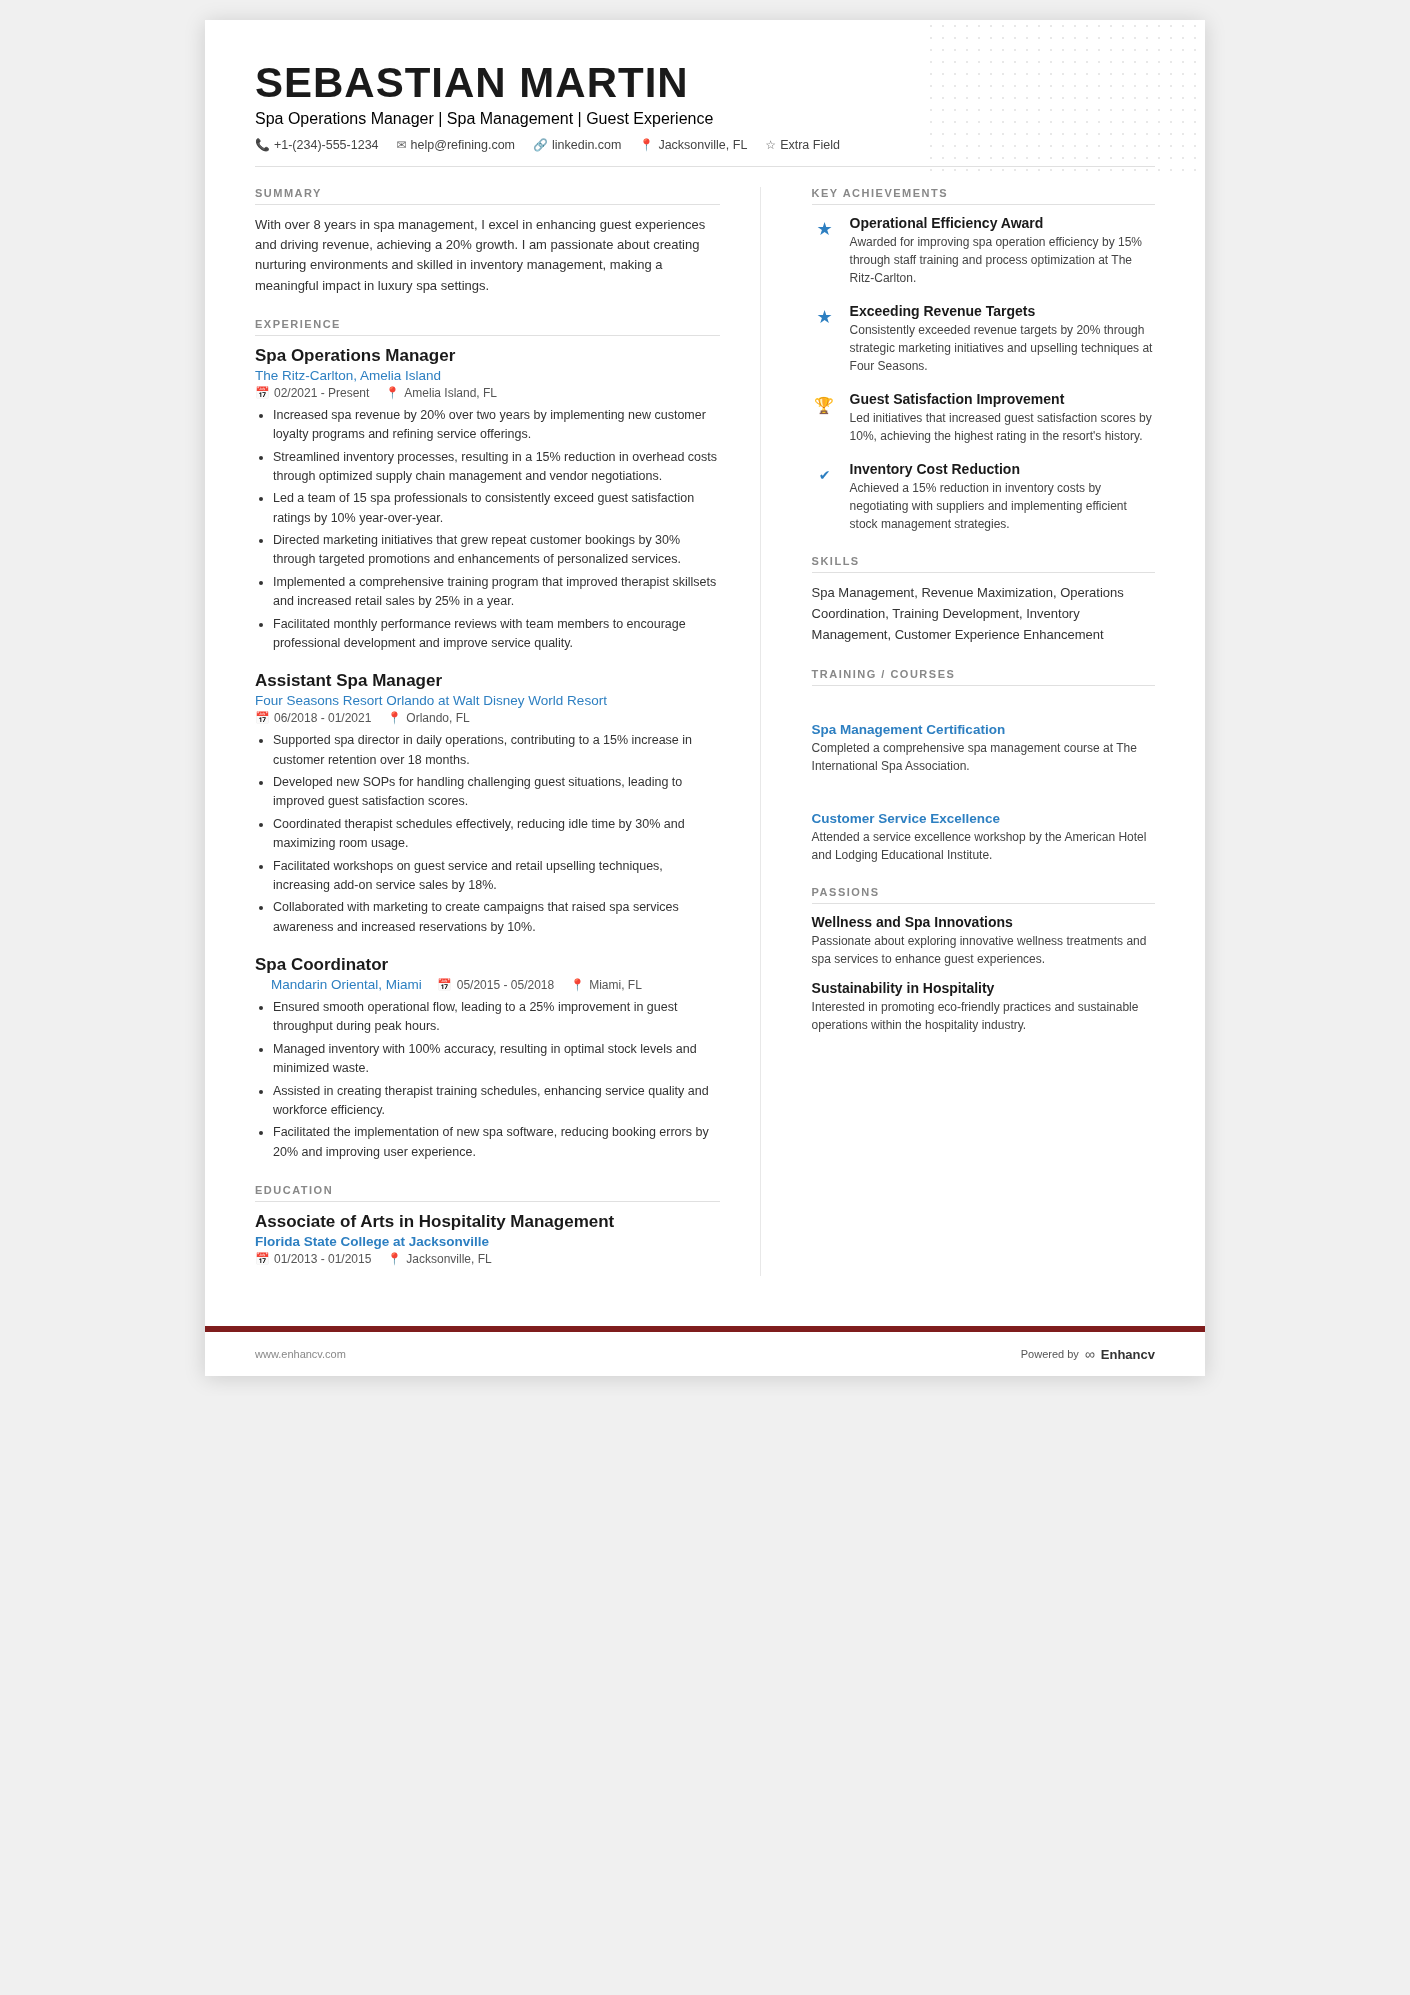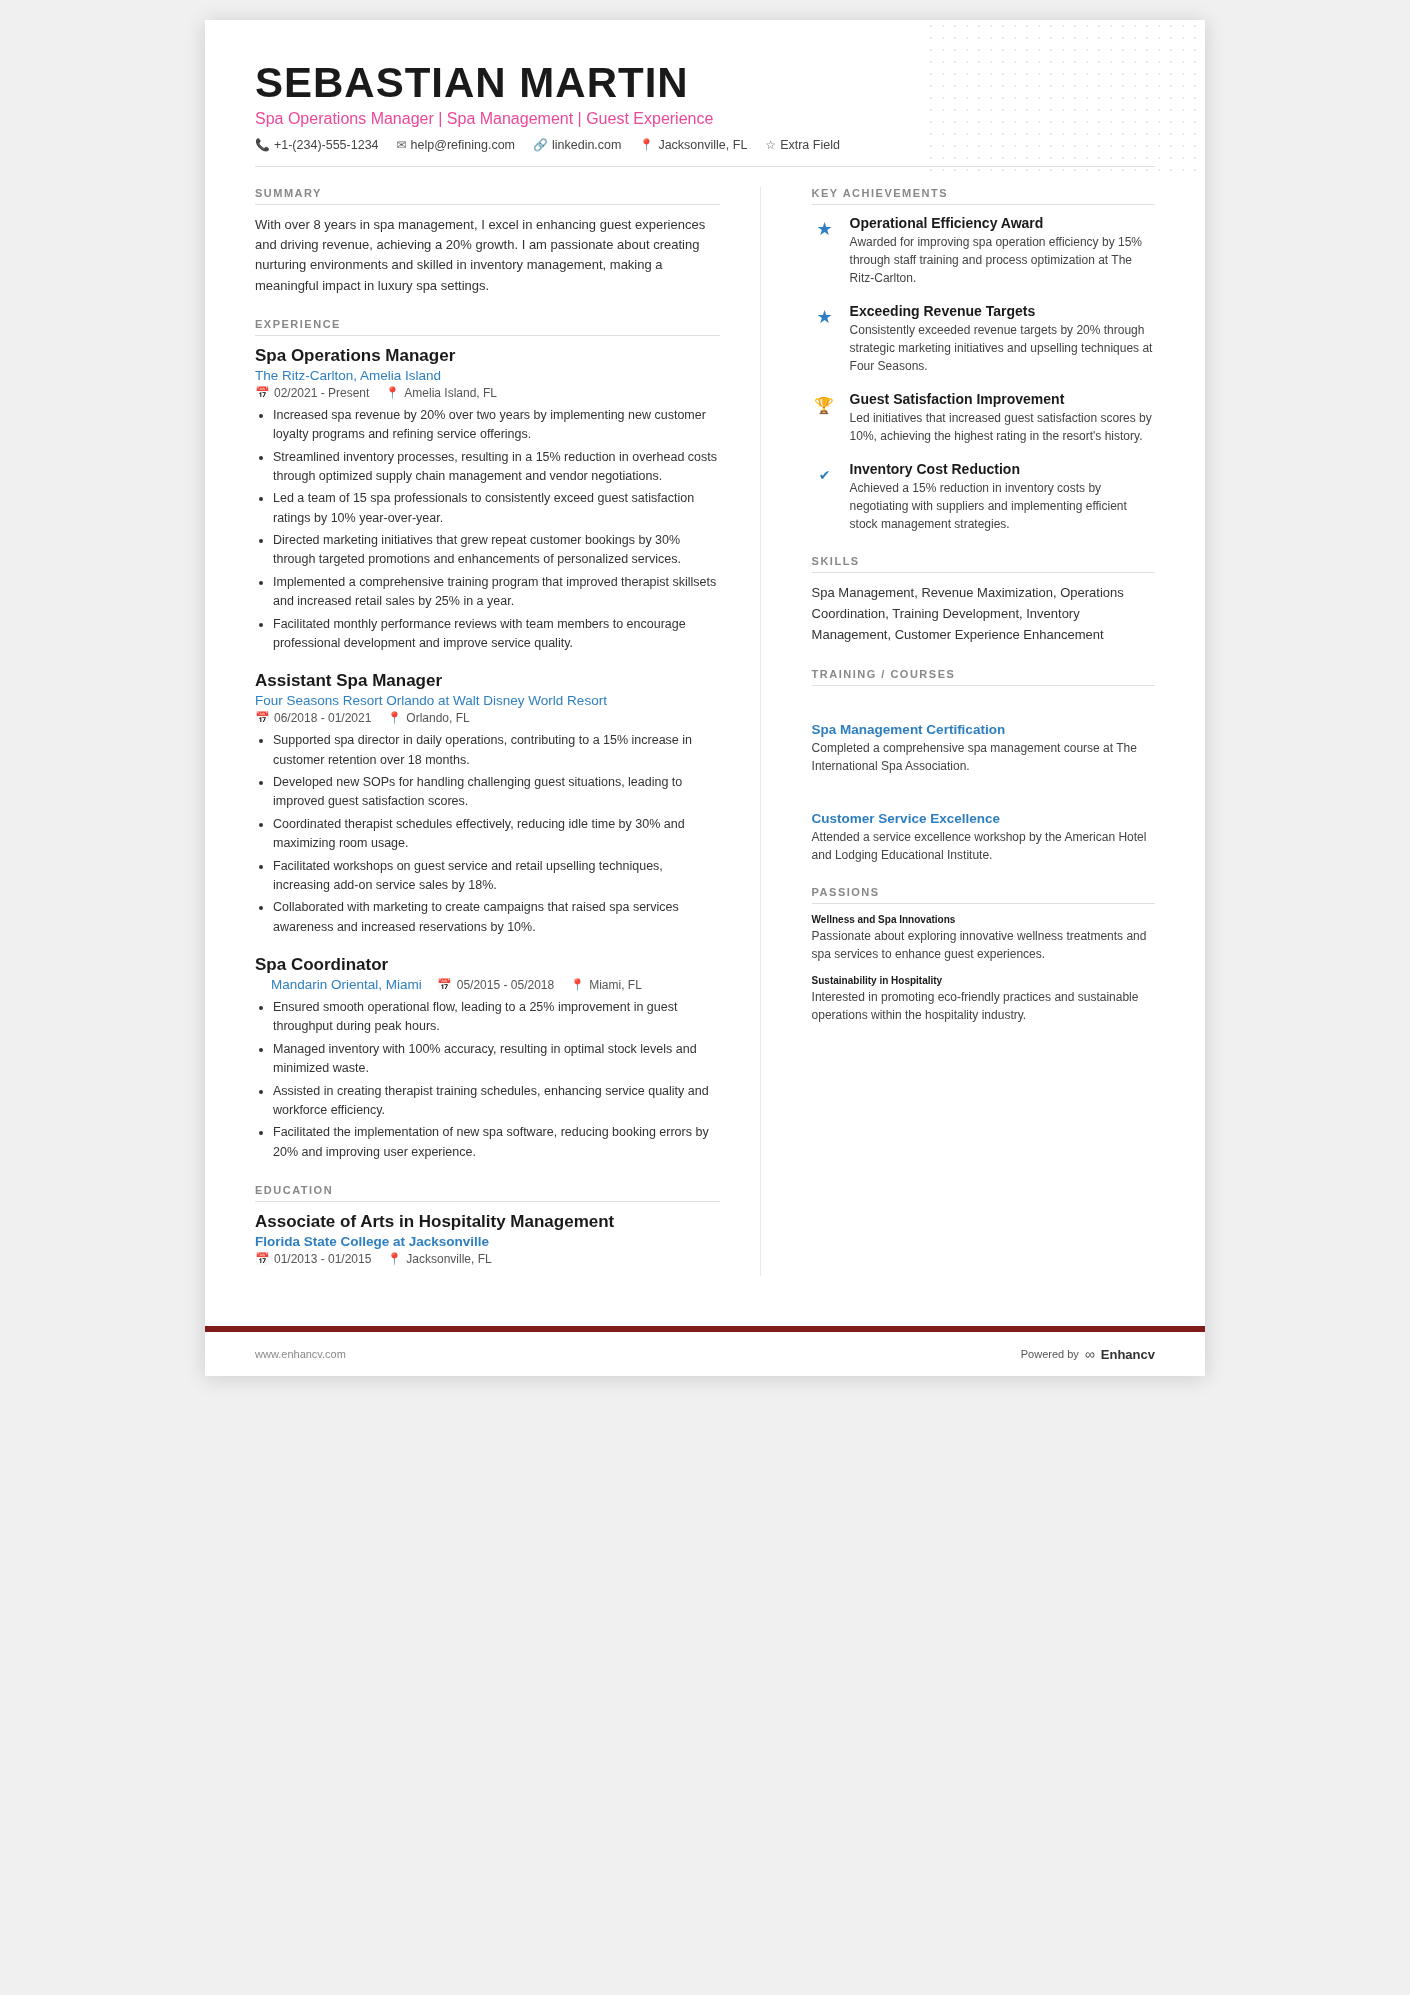--- a/index.html
+++ b/index.html
@@ -39,21 +39,21 @@
     .header { margin-bottom: 8px; }
     .header h1 {
       font-size: 42px;
       font-weight: 900;
       color: #1a1a1a;
       letter-spacing: 1px;
       line-height: 1.1;
     }
     .header .subtitle {
       font-size: 16px;
-      color: #ec4899;
+      color: #000000;
       font-weight: 400;
       margin-top: 4px;
     }
     .contact-row {
       display: flex;
       flex-wrap: wrap;
       gap: 18px;
       margin-top: 10px;
       font-size: 12.5px;
       color: #444;
@@ -189,21 +189,21 @@
       margin-bottom: 2px;
     }
     .training-desc {
       font-size: 12px;
       color: #444;
       line-height: 1.5;
     }
     
     .passion-entry { margin-bottom: 12px; }
     .passion-title {
-      font-size: 10px;
+      font-size: 14px;
       font-weight: 700;
       color: #1a1a1a;
       margin-bottom: 2px;
     }
     .passion-desc {
       font-size: 12px;
       color: #444;
       line-height: 1.5;
     }
     

